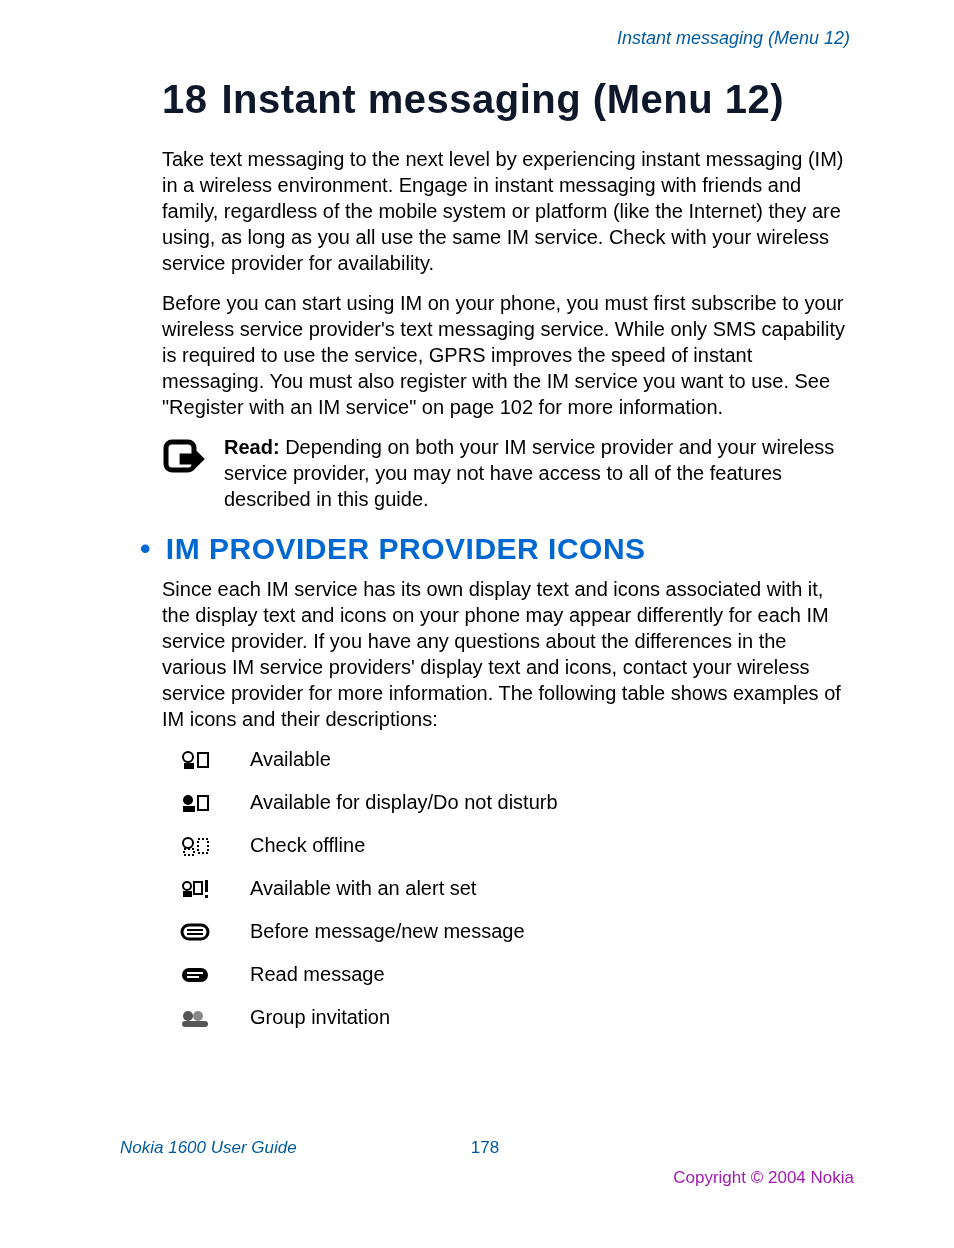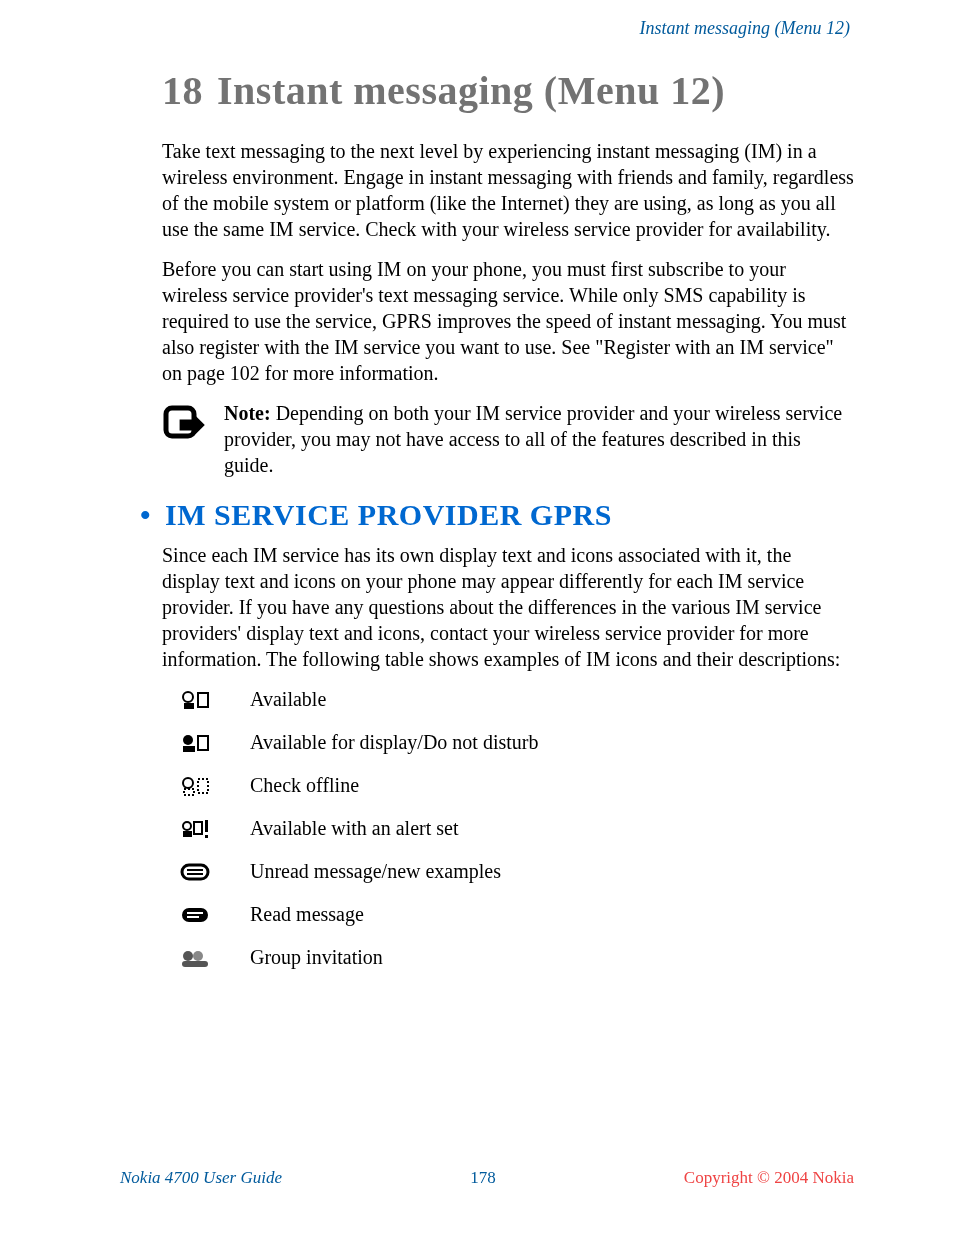--- a/index.html
+++ b/index.html
@@ -7,34 +7,33 @@
     padding:0;
     background:#fff;
     font-family:"Verdana","Helvetica Neue",Arial,sans-serif;
     -webkit-font-smoothing:antialiased;
     color:#000;
   }
   .page{
     width:954px;
     height:1248px;
     box-sizing:border-box;
-    padding:18px 100px 0 100px;
+    padding:28px 100px 0 100px;
     position:relative;
-    font-family:Liberation Serif, serif;
   }
   .running-header{
     text-align:right;
     font-style:italic;
     color:#005a9c;
     font-size:18px;
     margin-bottom:28px;
     padding-right:4px;
   }
   h1{
-    color:#737373;
+    color:#0f172a;
     font-size:40px;
     font-weight:700;
     margin:0 0 24px 62px;
     letter-spacing:.5px;
   }
   .ch-num{margin-right:14px;}
   p.body{
     margin:8px 0 14px 62px;
     font-size:20px;
     line-height:1.3;
@@ -91,21 +90,21 @@
     bottom:60px;
     left:120px;
     right:100px;
     display:flex;
     justify-content:space-between;
     font-size:17px;
     color:#005a9c;
   }
   .footer .left{font-style:italic;}
   .footer .center{color:#005a9c;}
-  .footer .right{color:#ef4444;}
+  .footer .right{color:#a21caf;margin-top:30px;}
   
   .pix{image-rendering:pixelated;display:block;}
 </style>
 </head>
 <body>
 
 <div class="page">
 
   <div class="running-header">Instant messaging (Menu 12)</div>
 
@@ -117,26 +116,26 @@
   <p class="body">Before you can start using IM on your phone, you must first subscribe to your wireless service provider's text messaging service. While only SMS capability is required to use the service, GPRS improves the speed of instant messaging. You must also register with the IM service you want to use. See "Register with an IM service" on page 102 for more information.</p>
 
   <div class="note-row">
     <div class="note-icon">
       <svg viewBox="0 0 48 48" width="48" height="48">
         <rect x="4" y="6" width="28" height="28" rx="6" ry="6" fill="none" stroke="#000" stroke-width="5"></rect>
         <polygon points="24,24 40,24 40,18 52,30 40,42 40,36 24,36" fill="#000" transform="translate(-4,-4) scale(.9)"></polygon>
       </svg>
     </div>
     <div class="note-text">
-      <b>Note:</b><span> Depending on both your IM service provider and your wireless service provider, you may not have access to all of the features described in this guide.</span>
+      <b>Read:</b><span> Depending on both your IM service provider and your wireless service provider, you may not have access to all of the features described in this guide.</span>
     </div>
   </div>
 
   <h2>
-    <span class="bullet">•</span><span> IM SERVICE PROVIDER GPRS</span>
+    <span class="bullet">•</span><span> IM PROVIDER PROVIDER ICONS</span>
   </h2>
 
   <p class="body">Since each IM service has its own display text and icons associated with it, the display text and icons on your phone may appear differently for each IM service provider. If you have any questions about the differences in the various IM service providers' display text and icons, contact your wireless service provider for more information. The following table shows examples of IM icons and their descriptions:</p>
 
   <div class="icon-table">
       <div class="icon-row">
         <div class="icon-cell">
           <svg class="pix" viewBox="0 0 30 22">
             <circle cx="8" cy="8" r="5" fill="none" stroke="#000" stroke-width="2"></circle>
             <rect x="4" y="14" width="10" height="6" fill="#000"></rect>
@@ -178,21 +177,21 @@
         <div class="desc-cell">Available with an alert set</div>
       </div>
       <div class="icon-row">
         <div class="icon-cell">
           <svg class="pix" viewBox="0 0 30 22">
             <rect x="2" y="4" width="26" height="14" rx="7" fill="none" stroke="#000" stroke-width="3"></rect>
             <line x1="7" y1="9" x2="23" y2="9" stroke="#000" stroke-width="2"></line>
             <line x1="7" y1="13" x2="23" y2="13" stroke="#000" stroke-width="2"></line>
           </svg>
         </div>
-        <div class="desc-cell">Unread message/new examples</div>
+        <div class="desc-cell">Before message/new message</div>
       </div>
       <div class="icon-row">
         <div class="icon-cell">
           <svg class="pix" viewBox="0 0 30 22">
             <rect x="2" y="4" width="26" height="14" rx="7" fill="#000"></rect>
             <line x1="7" y1="9" x2="23" y2="9" stroke="#fff" stroke-width="2"></line>
             <line x1="7" y1="13" x2="19" y2="13" stroke="#fff" stroke-width="2"></line>
           </svg>
         </div>
         <div class="desc-cell">Read message</div>
@@ -203,18 +202,18 @@
             <circle cx="8" cy="9" r="5" fill="#555"></circle>
             <circle cx="18" cy="9" r="5" fill="#888"></circle>
             <rect x="2" y="14" width="26" height="6" rx="3" fill="#555"></rect>
           </svg>
         </div>
         <div class="desc-cell">Group invitation</div>
       </div>
     </div>
 
   <div class="footer">
-    <span class="left">Nokia 4700 User Guide</span>
+    <span class="left">Nokia 1600 User Guide</span>
     <span class="center">178</span>
     <span class="right">Copyright © 2004 Nokia</span>
   </div>
 
 </div>
 
 </body></html>

